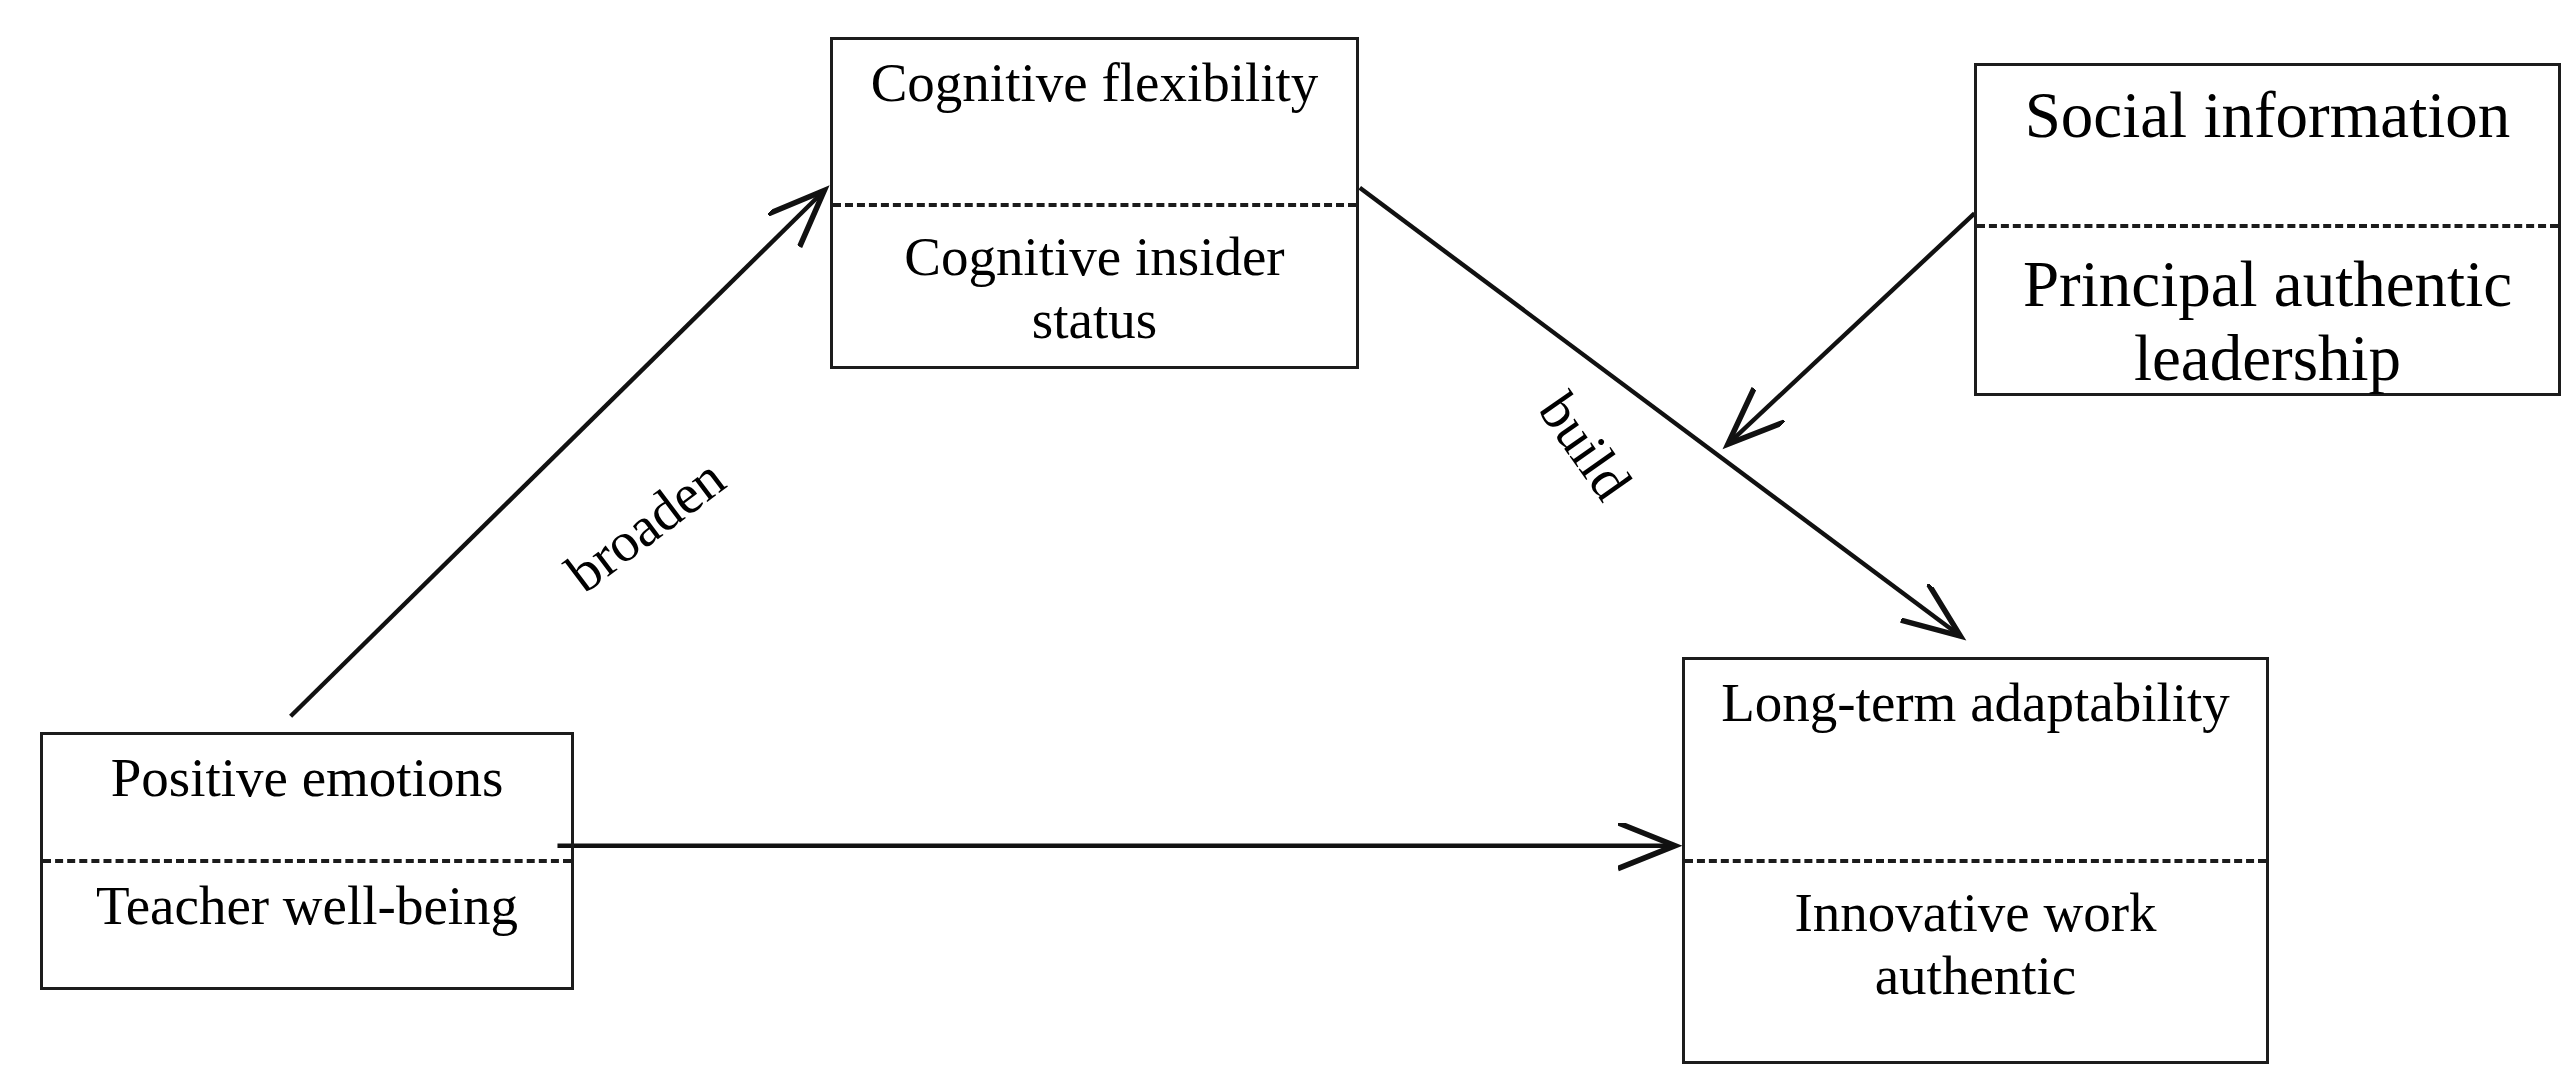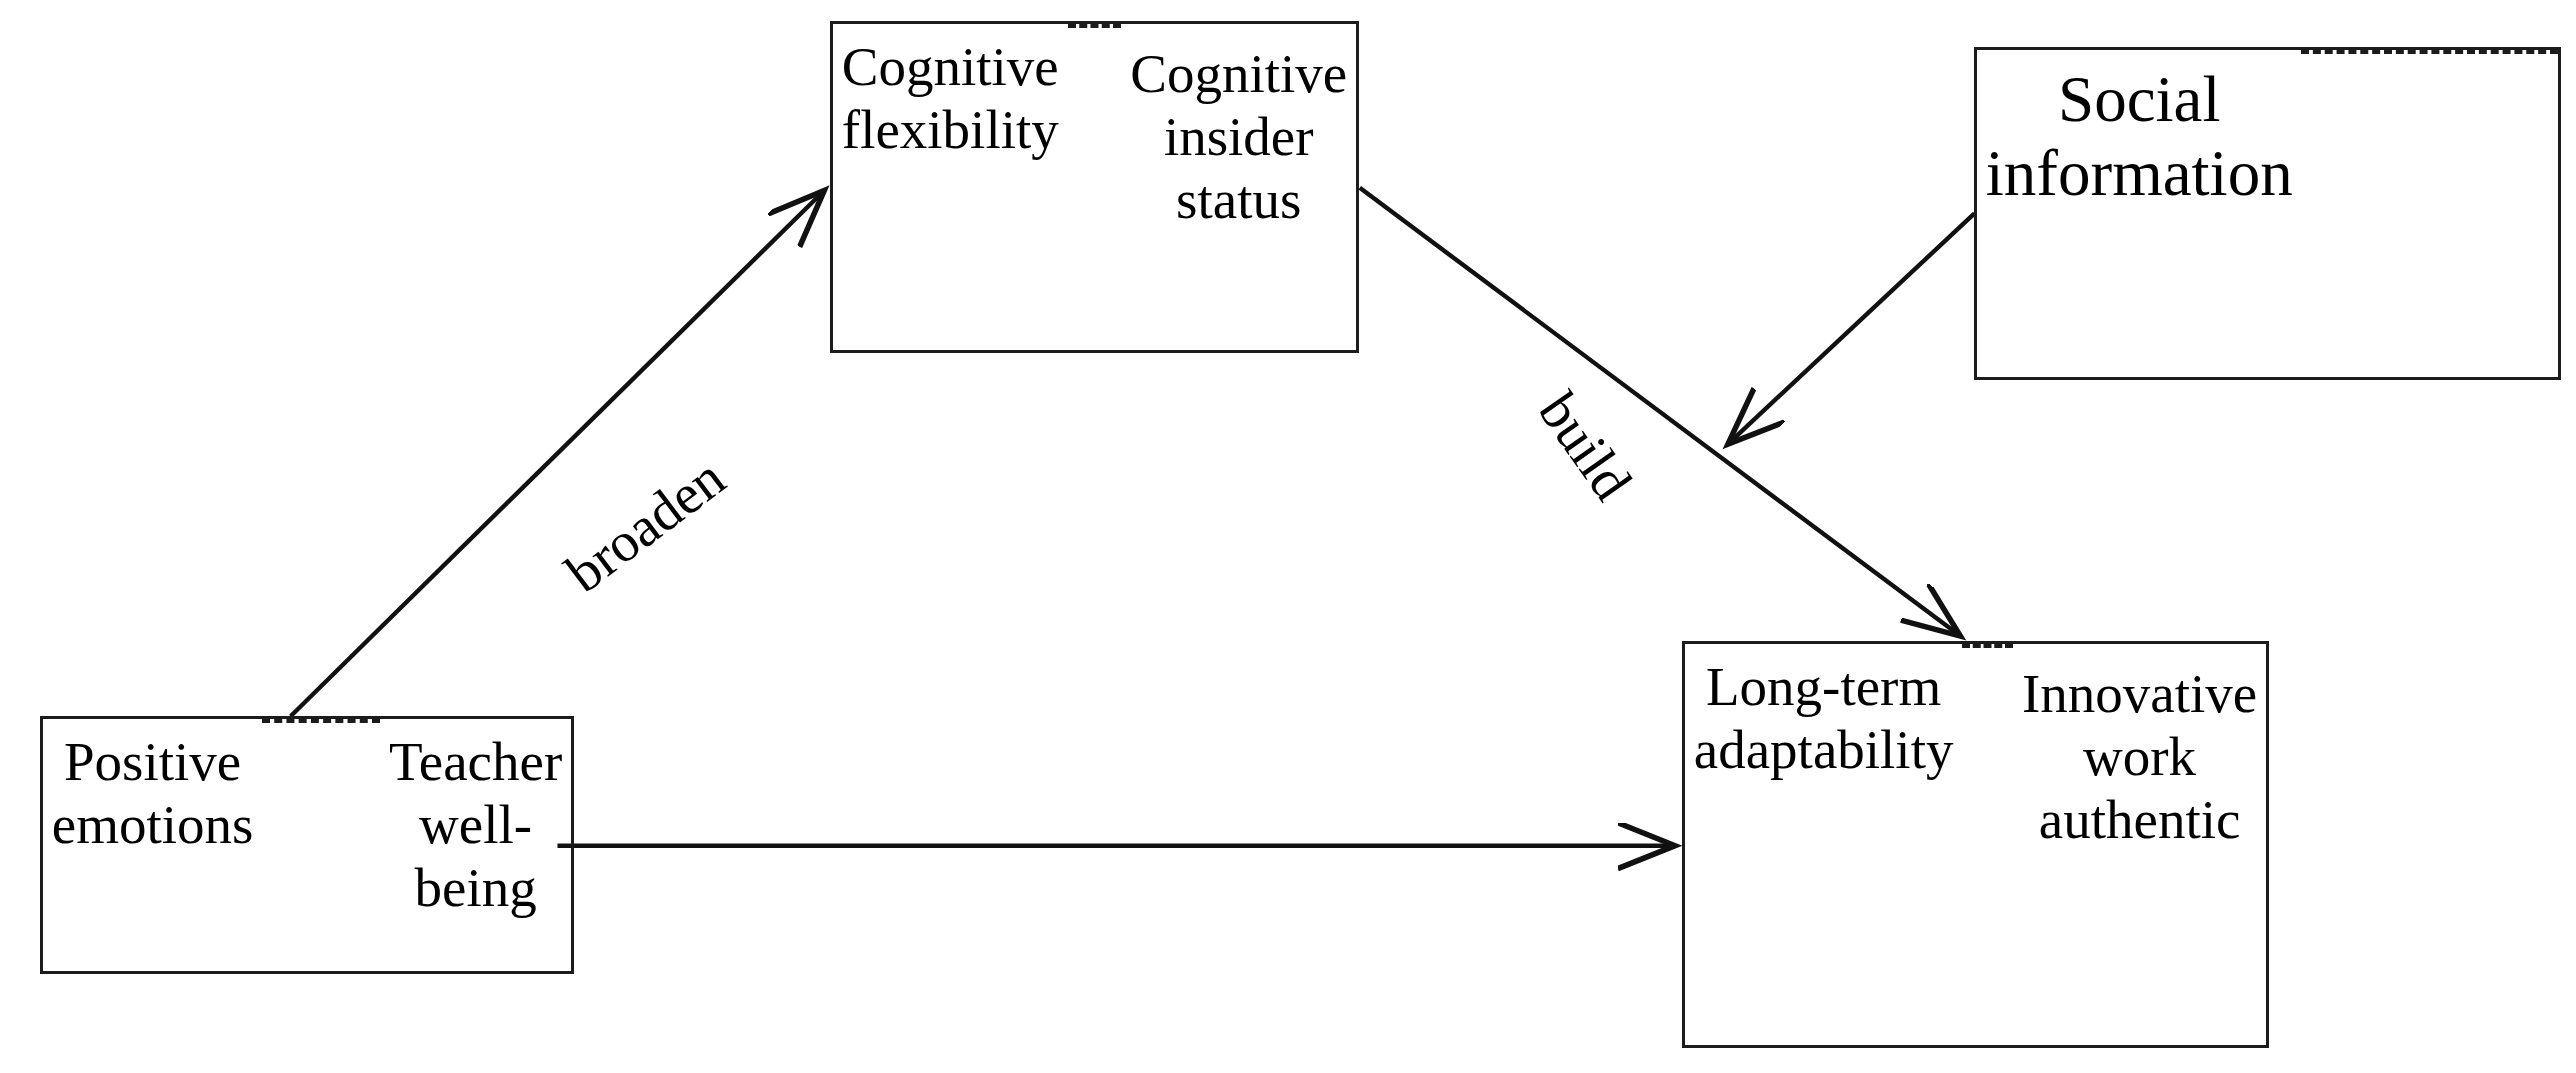--- a/index.html
+++ b/index.html
@@ -24,22 +24,23 @@
     top: 0;
     width: 2576px;
     height: 1074px;
   }
   .node-box {
     position: absolute;
     box-sizing: border-box;
     border: 3.5px solid #1c1c1c;
     background: transparent;
     display: flex;
-    flex-direction: row;
+    flex-direction: column;
     z-index: 3;
+    margin-top: 16px;
   }
   .node-half {
     box-sizing: border-box;
     display: flex;
     align-items: center;
     justify-content: center;
     text-align: center;
     color: #000000;
     line-height: 1.14;
     padding: 0 8.8px;
@@ -129,20 +130,21 @@
 
   <div class="node-box" id="node-cognitive-flexibility">
     <div class="node-half upper">Cognitive flexibility</div>
     <div class="node-divider"></div>
     <div class="node-half lower">Cognitive insider status</div>
   </div>
 
   <div class="node-box" id="node-social-information">
     <div class="node-half upper">Social information</div>
     <div class="node-divider"></div>
+    <div class="node-half lower">Principal authentic leadership</div>
   </div>
 
   <div class="node-box" id="node-positive-emotions">
     <div class="node-half upper">Positive emotions</div>
     <div class="node-divider"></div>
     <div class="node-half lower">Teacher well-being</div>
   </div>
 
   <div class="node-box" id="node-long-term-adaptability">
     <div class="node-half upper">Long-term adaptability</div>

